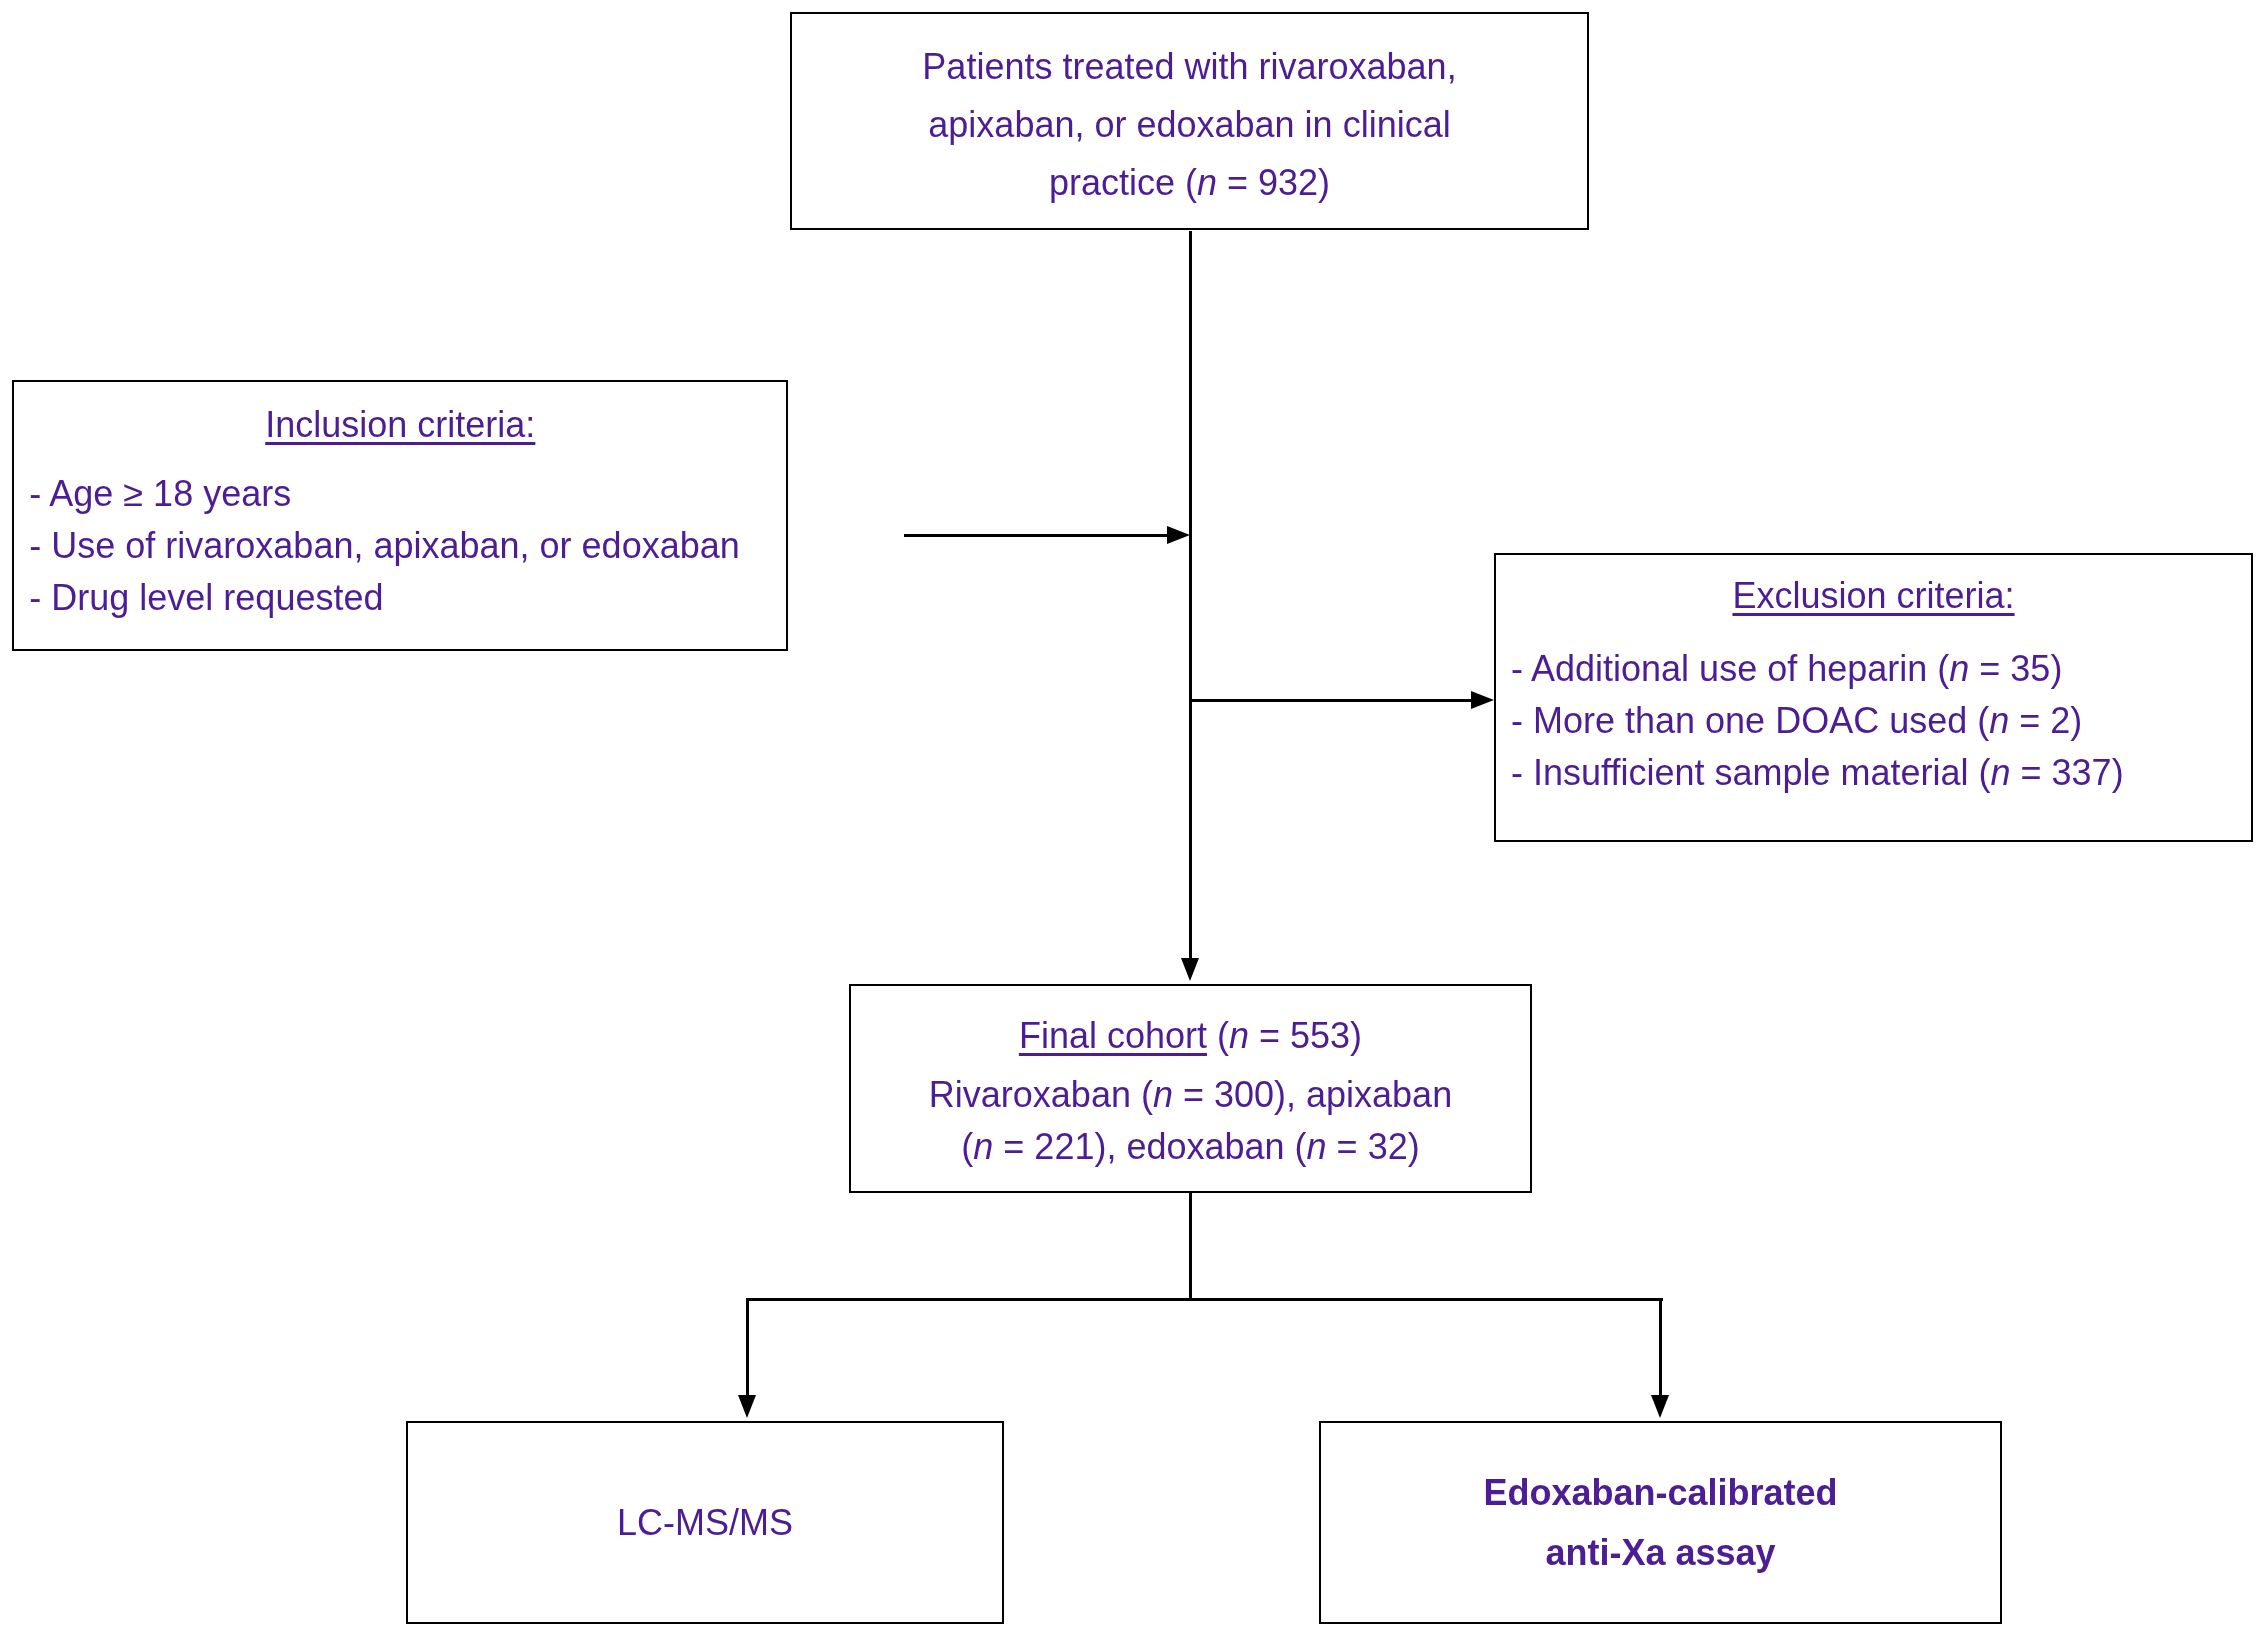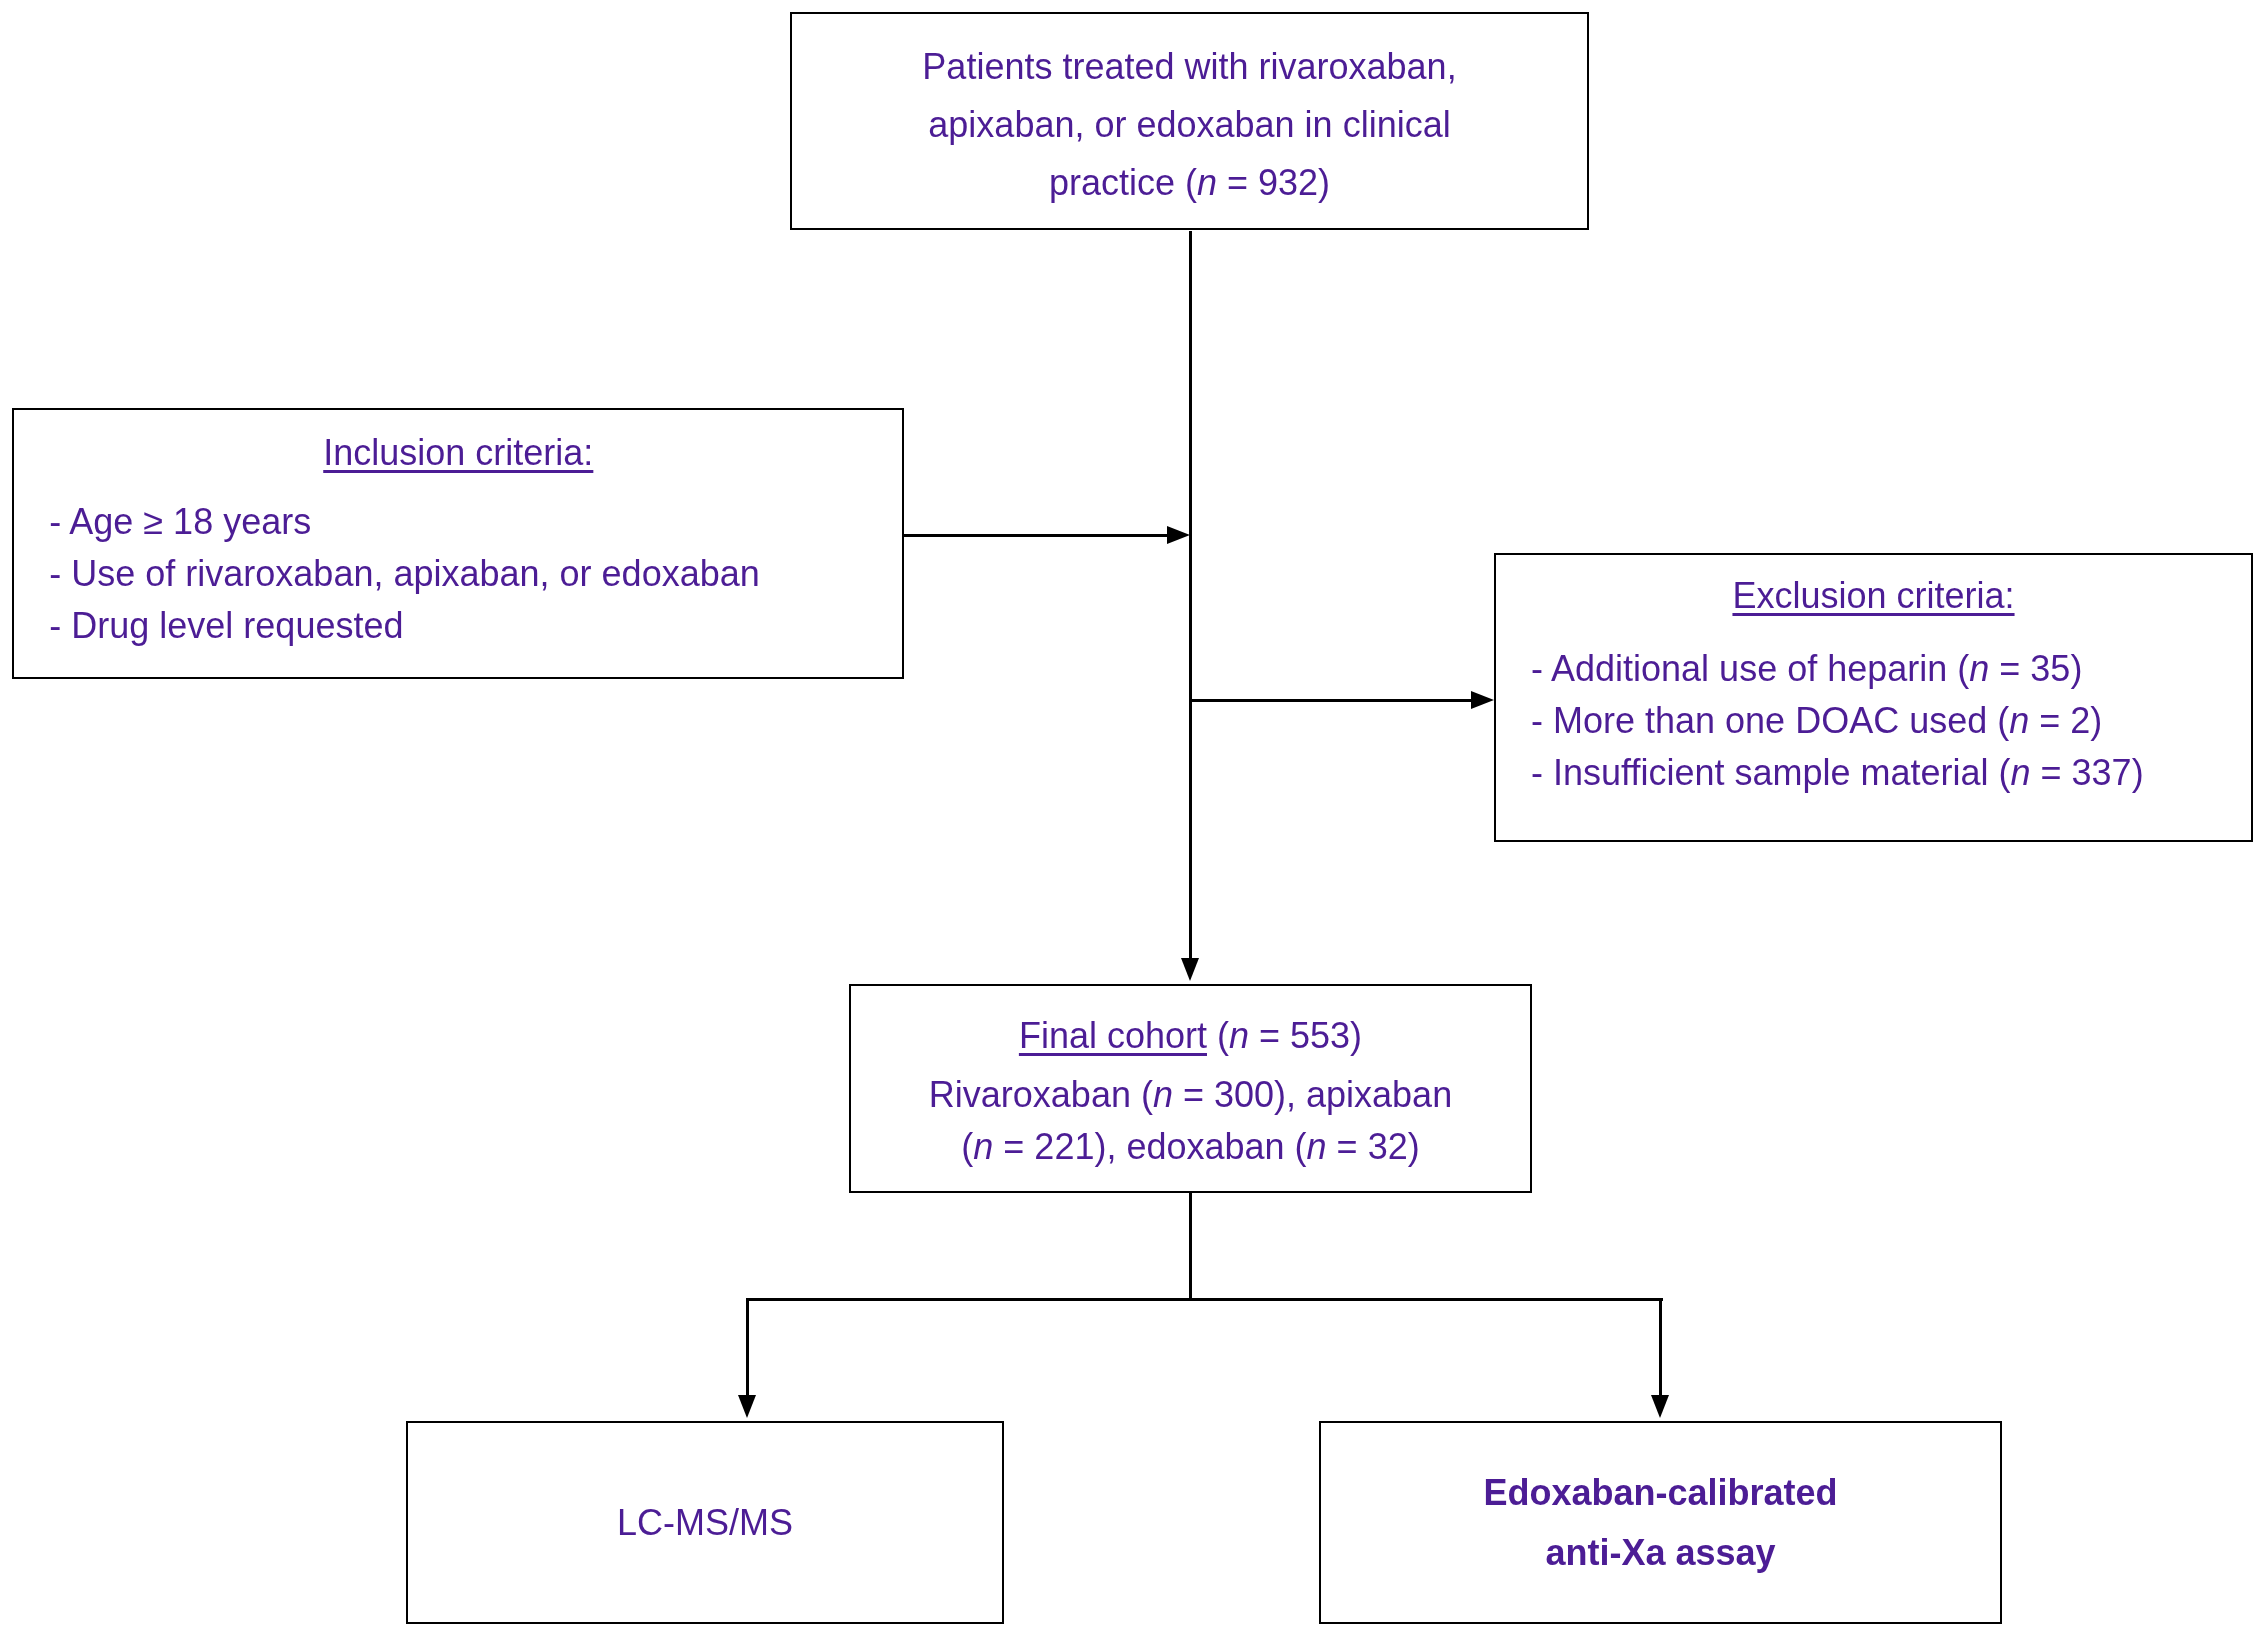--- a/index.html
+++ b/index.html
@@ -19,33 +19,33 @@
     border: 2.5px solid #000000;
   }
   .tline { line-height: 58px; text-align: center; white-space: nowrap; }
   .bline { line-height: 52px; white-space: nowrap; }
   .ctr   { text-align: center; }
   .it { font-style: italic; }
   .un { text-decoration: underline; text-decoration-thickness: 2.5px; text-underline-offset: 4.9px; }
 
   
   .patients  { left: 790px; top: 12.3px;   width: 799px; height: 218px; padding-top: 23.4px; }
-  .inclusion { left: 12.3px;   top: 408px;  width: 892px; height: 271px; padding-top: 17px; }
+  .inclusion { left: 12.3px;   top: 380px;  width: 776px; height: 271px; padding-top: 17px; }
   .exclusion { left: 1494px; top: 553px;  width: 759px; height: 289px; padding-top: 14.8px; }
   .final     { left: 849px; top: 984px; width: 683px; height: 209px; padding-top: 24px; }
   .lcms      { left: 406px;  top: 1421px; width: 598px; height: 203px;
                display: flex; align-items: center; justify-content: center; }
   .antixa    { left: 1319px; top: 1421px; width: 683px; height: 203px;
                display: flex; flex-direction: column; align-items: center; justify-content: center; font-weight: bold; }
   .antixa .bline { line-height: 60px; }
 
   .crit-title { line-height: 52px; text-align: center; white-space: nowrap; }
   .inclusion .crit-title { margin-bottom: 17px; }
   .exclusion .crit-title { margin-bottom: 21px; }
-  .crit-items { padding-left: 35px; padding-right: 9.8px; }
+  .crit-items { padding-left: 15px; padding-right: 9.8px; }
   .final .crit-title { margin-bottom: 7.4px; }
 
   
   .vline, .hline { position: absolute; background: #000000; }
   .vline { width: 2.5px; }
   .hline { height: 2.5px; }
   .arrow { position: absolute; width: 0; height: 0; }
   .arrow-down  { border-left: 9.2px solid transparent; border-right: 9.2px solid transparent; border-top: 23.4px solid #000000; }
   .arrow-right { border-top: 9.2px solid transparent; border-bottom: 9.2px solid transparent; border-left: 23.4px solid #000000; }
 </style>

